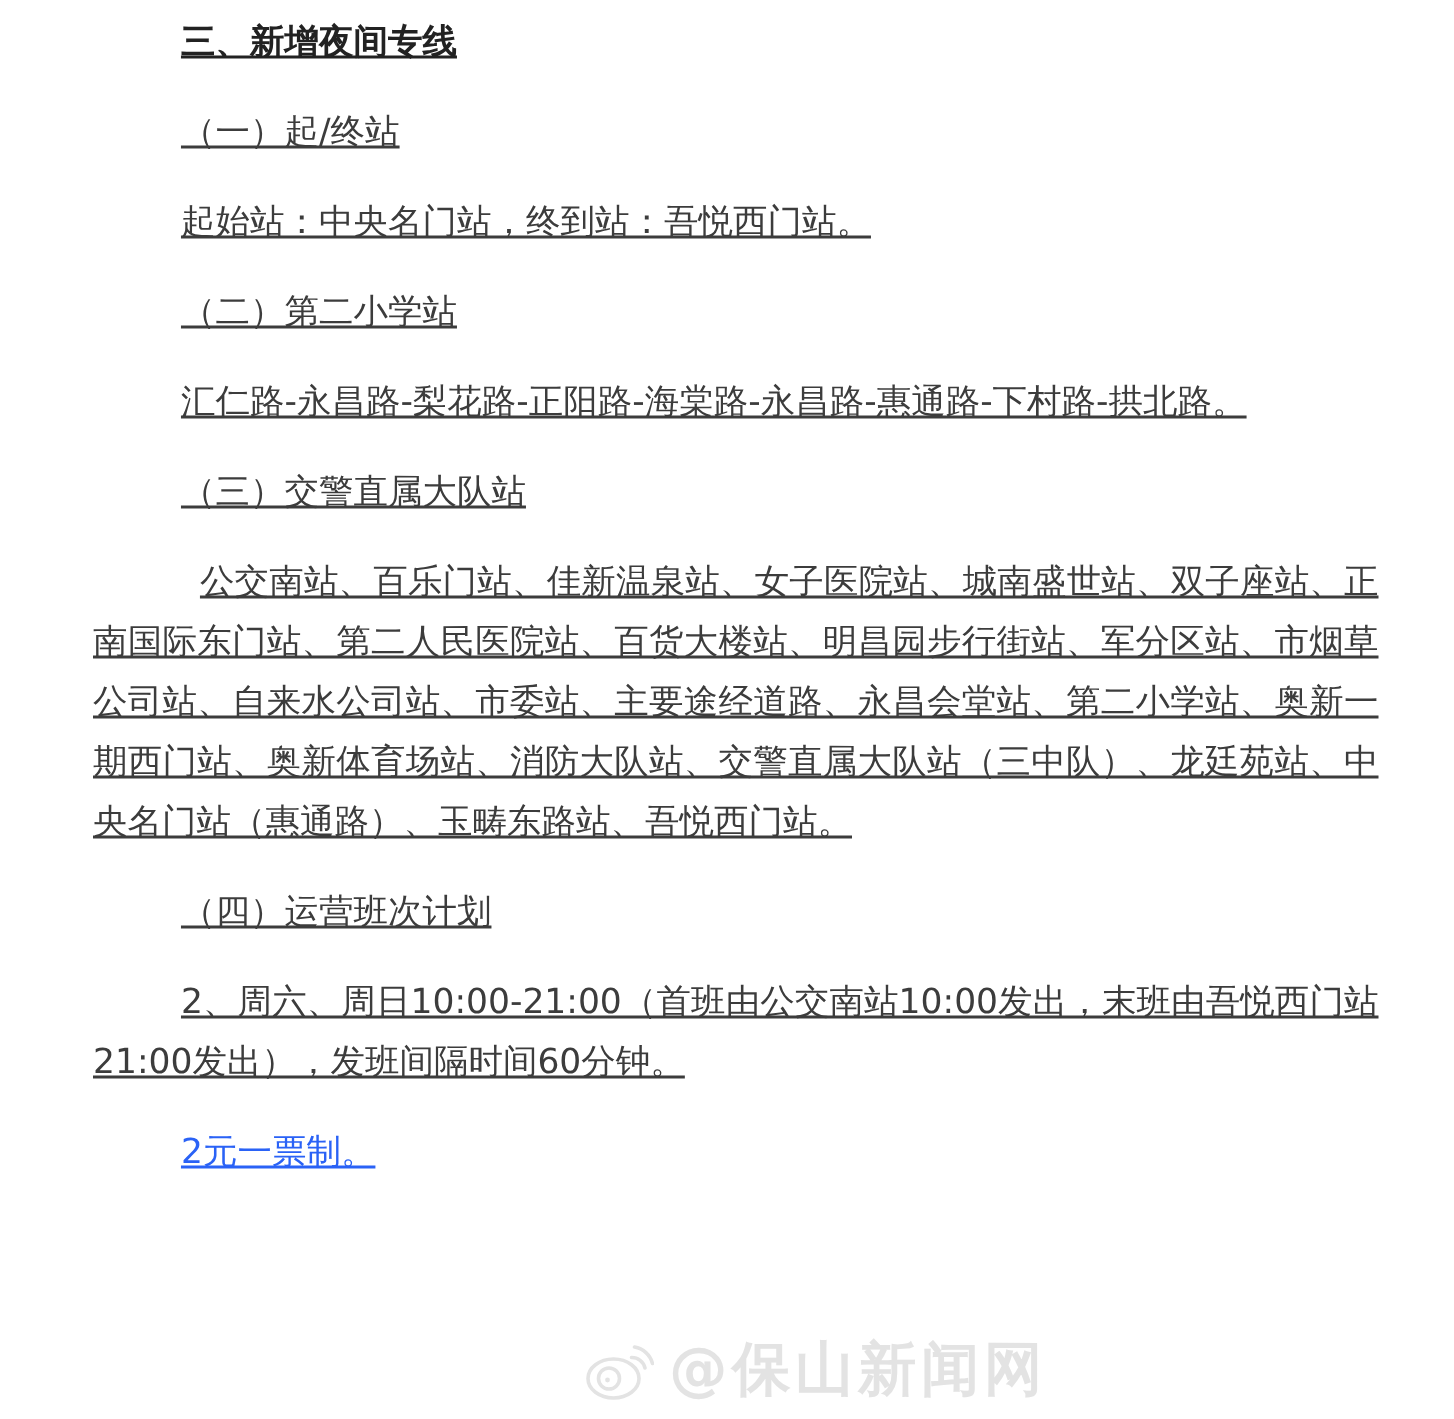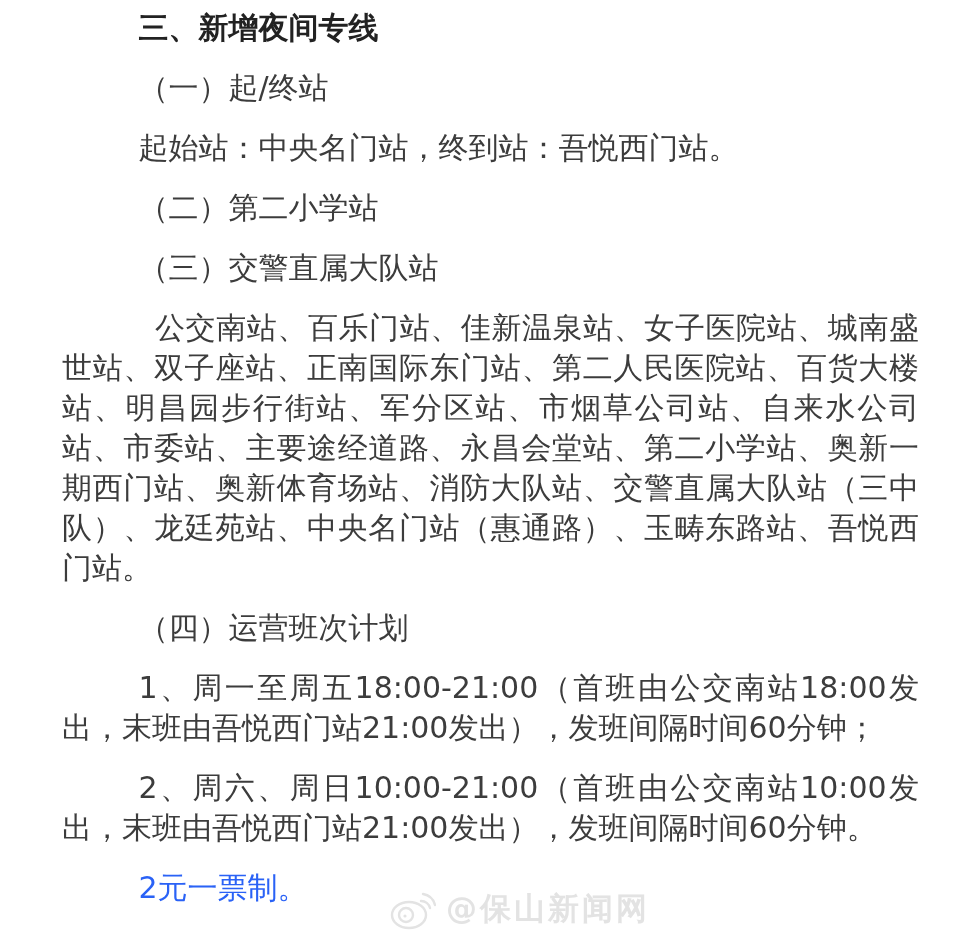--- a/index.html
+++ b/index.html
@@ -12,26 +12,27 @@
     height: 946px;
     position: relative;
     overflow: hidden;
     font-family: "DejaVu Sans", "Liberation Sans", sans-serif;
   }
   .doc {
     padding: 8px 50px 0 62px;
   }
   .doc p {
     margin: 0 0 20px 0;
-    font-size: 30px;
+    font-size: 23px;
     line-height: 40px;
     color: #3c3c3c;
     text-align: justify;
     text-indent: 2.55em;
     word-break: break-all;
+    text-decoration: underline;
   }
   p.doc-title {
     font-weight: bold;
     color: #222222;
   }
   p.stations {
     text-indent: 3.1em;
   }
   p.fare {
     color: #2a62f6;
@@ -41,45 +42,45 @@
     position: absolute;
     left: 388px;
     top: 886px;
     display: flex;
     align-items: center;
     gap: 10px;
     color: #e3e3e3;
     user-select: none;
   }
   .watermark .wm-text {
-    font-size: 31px;
+    font-size: 39px;
     font-weight: bold;
     letter-spacing: 3px;
     white-space: nowrap;
   }
   .watermark svg {
     display: block;
   }
 </style>
 </head>
 <body>
 
 <article class="doc">
   <p class="doc-title">三、新增夜间专线</p>
 
   <p>（一）起/终站</p>
   <p>起始站：中央名门站，终到站：吾悦西门站。</p>
 
   <p>（二）第二小学站</p>
+  <p>汇仁路-永昌路-梨花路-正阳路-海棠路-永昌路-惠通路-下村路-拱北路。</p>
 
   <p>（三）交警直属大队站</p>
   <p class="stations">公交南站、百乐门站、佳新温泉站、女子医院站、城南盛世站、双子座站、正南国际东门站、第二人民医院站、百货大楼站、明昌园步行街站、军分区站、市烟草公司站、自来水公司站、市委站、主要途经道路、永昌会堂站、第二小学站、奥新一期西门站、奥新体育场站、消防大队站、交警直属大队站（三中队）、龙廷苑站、中央名门站（惠通路）、玉畴东路站、吾悦西门站。</p>
 
   <p>（四）运营班次计划</p>
-  <p>1、周一至周五18:00-21:00（首班由公交南站18:00发出，末班由吾悦西门站21:00发出），发班间隔时间60分钟；</p>
   <p>2、周六、周日10:00-21:00（首班由公交南站10:00发出，末班由吾悦西门站21:00发出），发班间隔时间60分钟。</p>
 
   <p class="fare">2元一票制。</p>
 </article>
 
 <div class="watermark">
   <span>
     <svg width="48" height="46" viewBox="0 0 48 46" fill="none" stroke="#e3e3e3" stroke-width="2.4" stroke-linecap="round">
       <ellipse cx="21" cy="29" rx="17" ry="13"></ellipse>
       <circle cx="18" cy="29" r="7"></circle>

